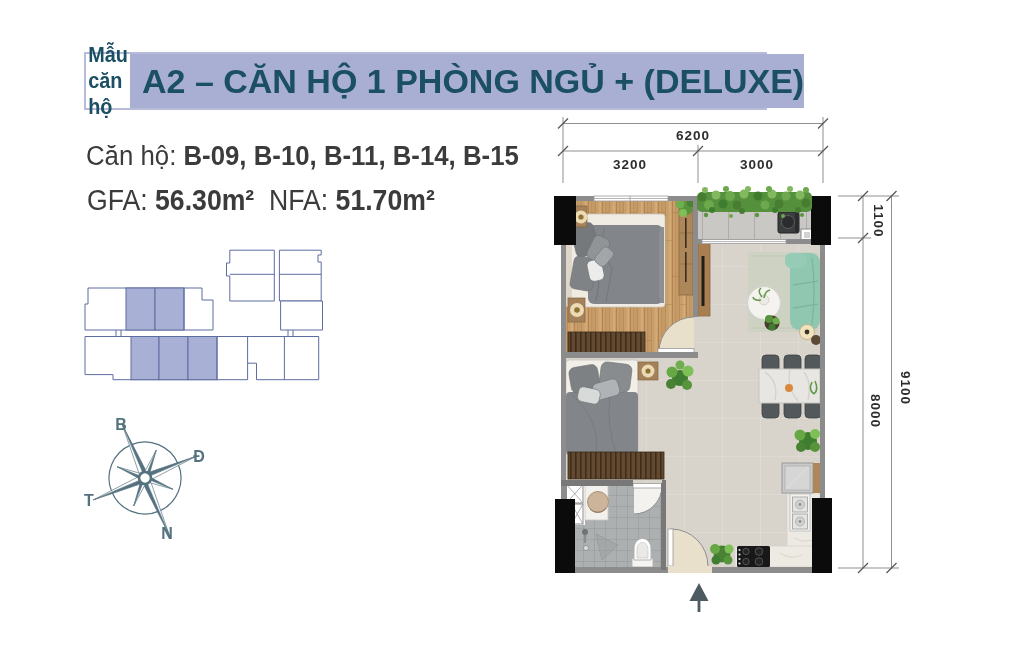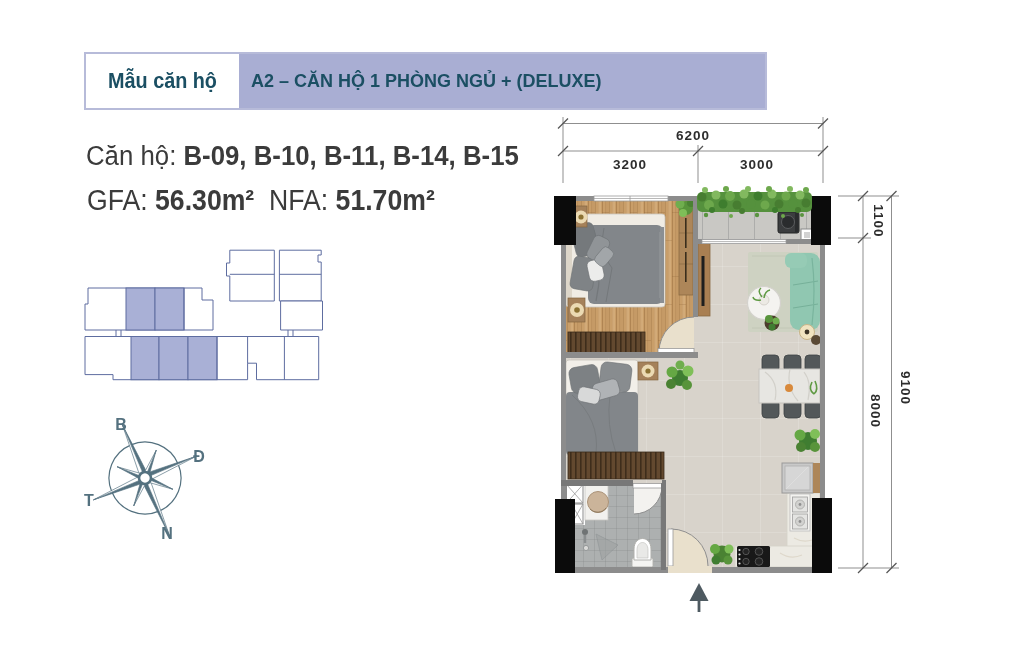--- a/index.html
+++ b/index.html
@@ -8,21 +8,21 @@
 </style>
 </head>
 <body>
 
 <div class="abs" style="left:84px;top:52px;width:683px;height:58px;border:2px solid #b7bbd9;box-sizing:border-box;display:flex;">
 
   <div style="width:153px;background:#ffffff;display:flex;align-items:center;justify-content:center;font-weight:bold;font-size:22px;color:#1b4f63;">
       <span style="transform:scaleX(0.9);">Mẫu căn hộ</span>
     </div>
 
-  <div style="flex:1;background:#a9aed3;display:flex;align-items:center;font-weight:bold;font-size:18px;color:#1b4f63;padding-left:12px;white-space:nowrap;">A2 – CĂN HỘ 1 PHÒNG NGỦ + (DELUXE)</div>
+  <div style="flex:1;background:#a9aed3;display:flex;align-items:center;font-weight:bold;font-size:34px;color:#1b4f63;padding-left:12px;white-space:nowrap;">A2 – CĂN HỘ 1 PHÒNG NGỦ + (DELUXE)</div>
 </div>
 
 <div class="abs" style="left:86px;top:141px;font-size:27px;color:#3b3b3b;white-space:nowrap;transform:scaleX(0.955);transform-origin:0 50%;">Căn hộ: <b>B-09, B-10, B-11, B-14, B-15</b></div>
 
 <div class="abs" style="left:87px;top:184px;font-size:29px;color:#3b3b3b;white-space:nowrap;transform:scaleX(0.918);transform-origin:0 50%;">GFA: <b>56.30m²</b>&nbsp;&nbsp;NFA: <b>51.70m²</b></div>
 
 <svg class="abs" style="left:0;top:0;" width="1024" height="661" viewBox="0 0 1024 661">
 <defs>
   <pattern id="wood" width="14" height="64" patternUnits="userSpaceOnUse">
     <rect width="14" height="64" fill="#c99e69"></rect>

